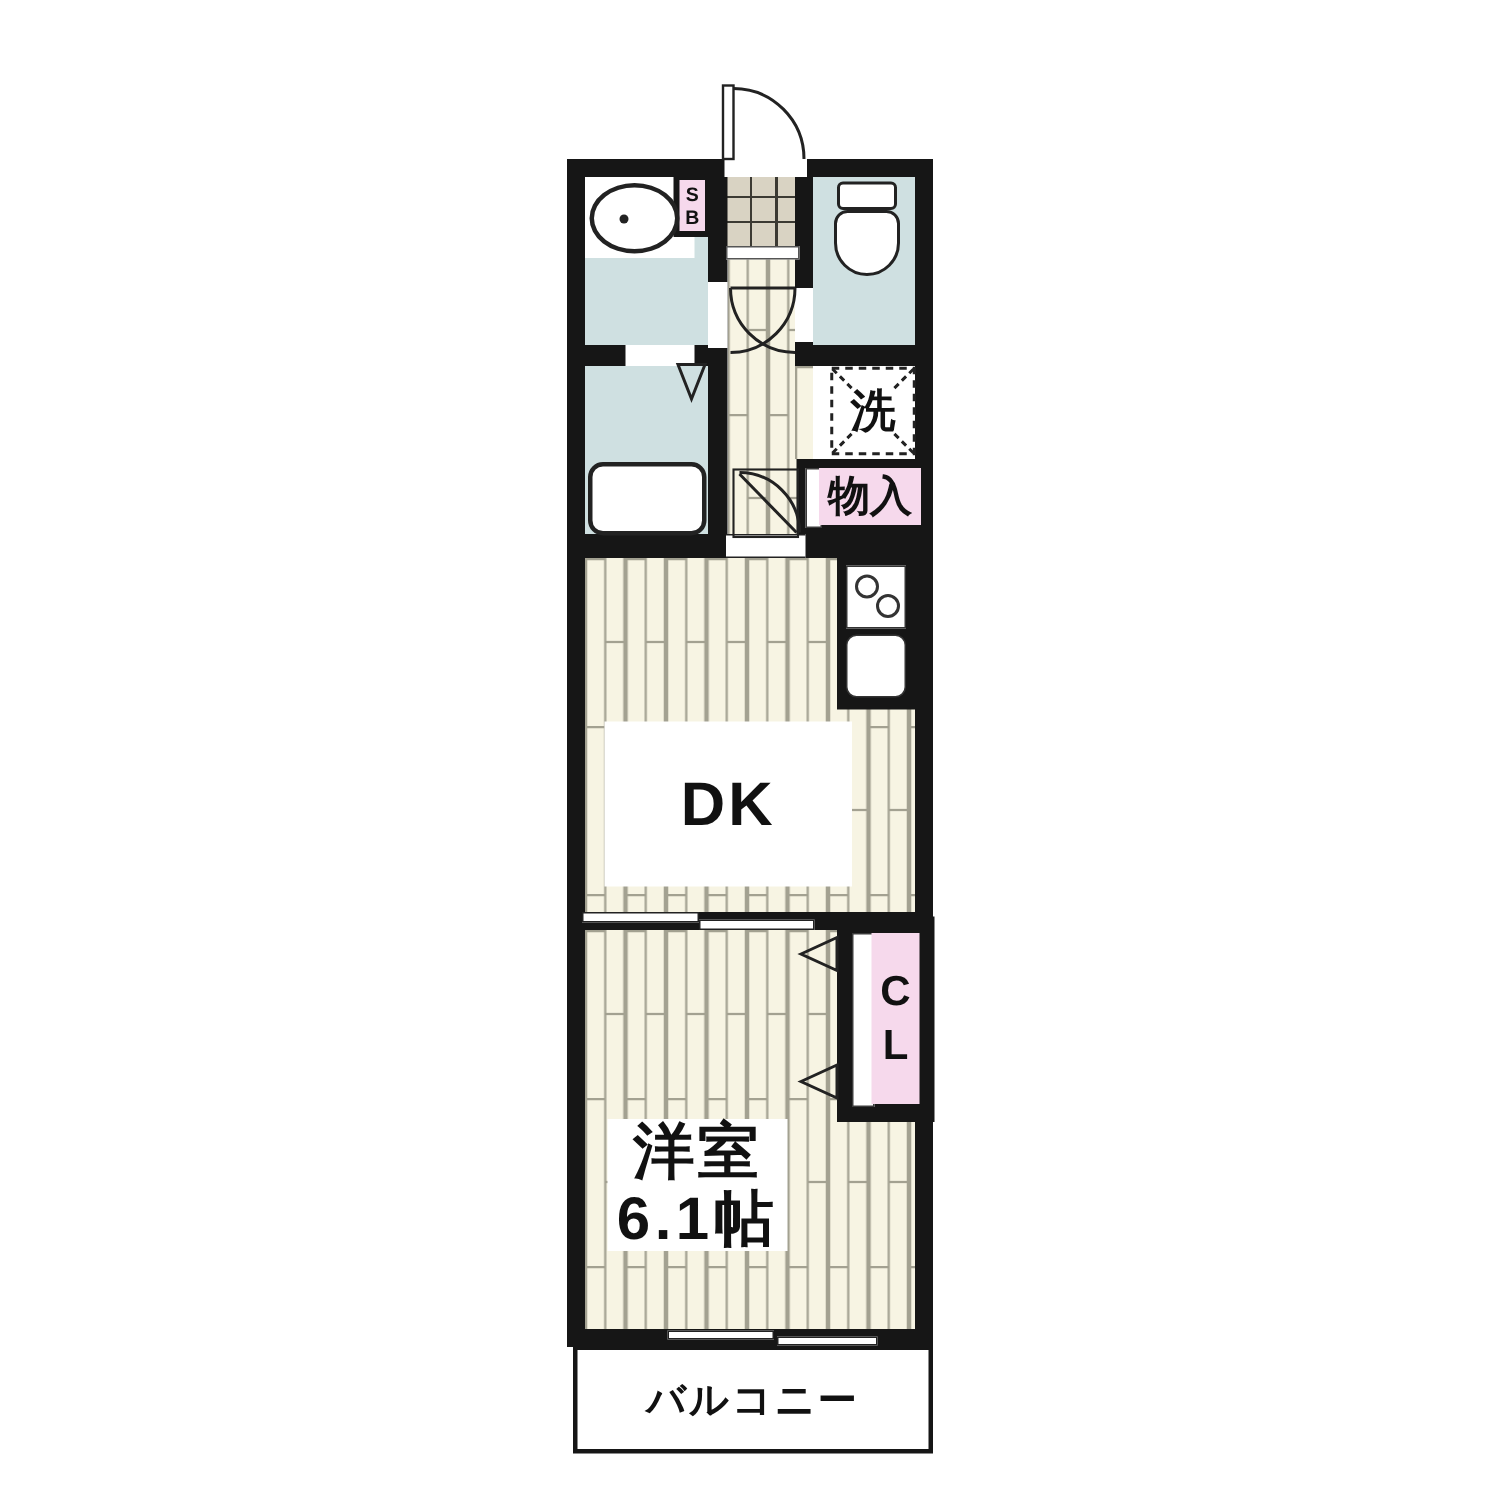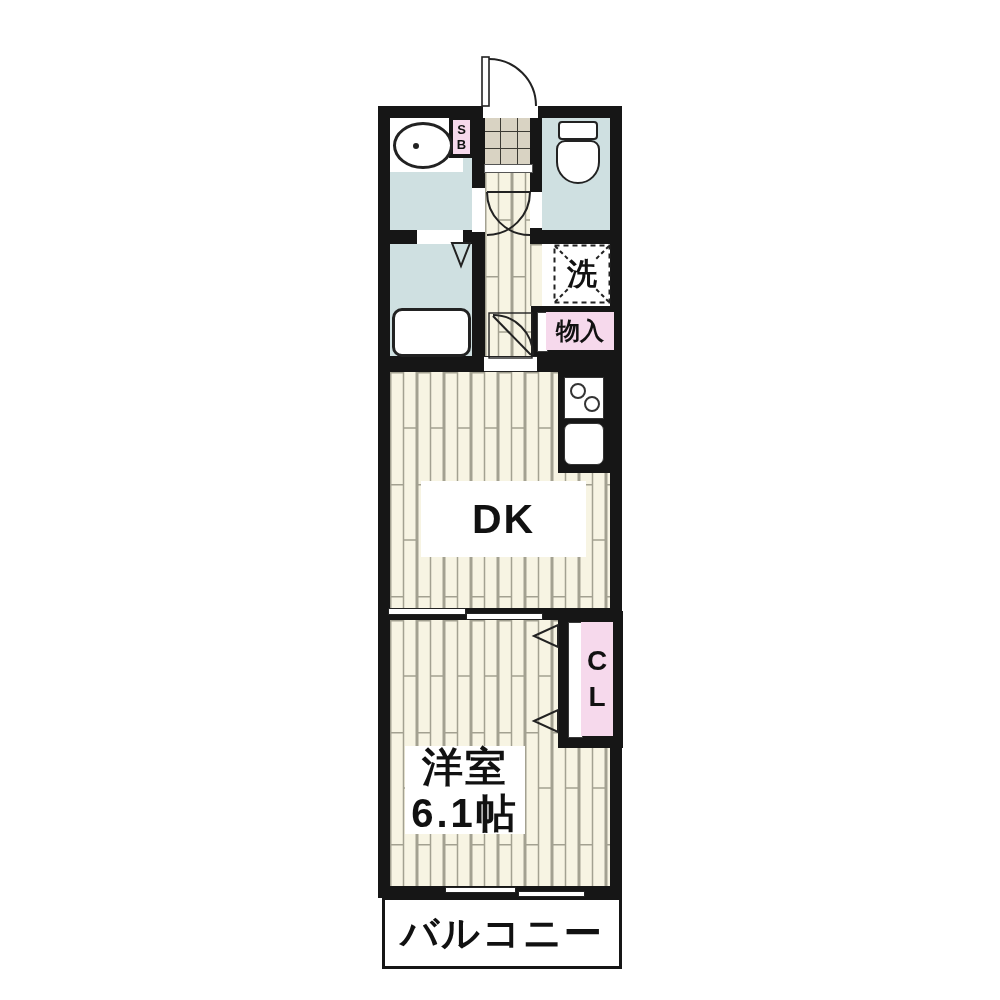--- a/index.html
+++ b/index.html
@@ -157,48 +157,48 @@
         <line x1="56" y1="2" x2="43" y2="15"></line>
       <line x1="2" y1="58" x2="15" y2="45"></line>
         <line x1="56" y1="58" x2="43" y2="45"></line>
     </g>
   </svg>
   <div class="small-label" style="left:553px;top:246px;width:58px;height:56px;font-size:30px;">洗</div>
 
   <div class="blackbox" style="left:531px;top:306px;width:91px;height:50px;"></div>
   <div class="track" style="left:537px;top:312px;width:9px;height:38px;"></div>
   <div class="pink" style="left:546px;top:312px;width:68px;height:38px;"></div>
-  <div class="small-label" style="left:546px;top:312px;width:68px;height:38px;font-size:24px;border-radius:12px;">物入</div>
+  <div class="small-label" style="left:546px;top:312px;width:68px;height:38px;font-size:28px;border-radius:12px;">物入</div>
 
   <div class="blackbox" style="left:558px;top:370px;width:55px;height:103px;">
     <div style="position:absolute;left:6px;top:7px;width:40px;height:42px;background:#fff;border:1.5px solid #333;box-sizing:border-box;">
       <div style="position:absolute;left:5px;top:5px;width:16px;height:16px;border:2.5px solid #333;border-radius:50%;background:#fff;box-sizing:border-box;"></div>
       <div style="position:absolute;left:19px;top:18px;width:16px;height:16px;border:2.5px solid #333;border-radius:50%;background:#fff;box-sizing:border-box;"></div>
     </div>
     <div style="position:absolute;left:6px;top:53px;width:40px;height:42px;background:#fff;border:1.5px solid #333;border-radius:7px;box-sizing:border-box;"></div>
   </div>
 
   <div class="blackbox" style="left:558px;top:611px;width:65px;height:137px;"></div>
   <div class="track" style="left:568px;top:622px;width:13px;height:114px;"></div>
   <div class="pink" style="left:581px;top:622px;width:32px;height:114px;"></div>
   <div class="lettercol" style="left:581px;top:626px;width:32px;height:106px;font-size:28px;line-height:36px;">
     <span>C</span>
     <span>L</span>
   </div>
 
-  <div class="plate" style="left:403px;top:481px;width:165px;height:76px;margin-left:18px;">
+  <div class="plate" style="left:403px;top:481px;width:165px;height:110px;">
     <div class="room-label-main">DK</div>
   </div>
   <div class="plate" style="left:405px;top:746px;width:120px;height:88px;">
     <div class="room-label-main">洋室</div>
     <div class="room-label-size">6.1帖</div>
   </div>
 
   <div class="abs" style="left:382px;top:897px;width:240px;height:72px;background:#fff;border:3px solid #161616;box-sizing:border-box;z-index:5;display:flex;align-items:center;justify-content:center;">
-    <span style="font-size:38px;font-weight:600;letter-spacing:2px;">バルコニー</span>
+    <span style="font-size:26px;font-weight:600;letter-spacing:2px;">バルコニー</span>
   </div>
 
   <svg id="door-overlay" width="1000" height="1000">
     <rect x="482" y="57" width="7" height="49" fill="#fff" stroke="#222" stroke-width="1.6"></rect>
     <path d="M489,59 A47,47 0 0 1 536,106" stroke-width="2"></path>
     <path d="M487,192 L530,192" stroke-width="2"></path>
     <path d="M530,192 A43,43 0 0 1 487,235" stroke-width="2"></path>
     <path d="M487,192 A43,43 0 0 0 530,235" stroke-width="2"></path>
     <path d="M452,243 L470,243 L461,266 Z" stroke-width="2"></path>
     <rect x="489" y="313" width="43" height="45" fill="none" stroke="#222" stroke-width="1.4"></rect>

